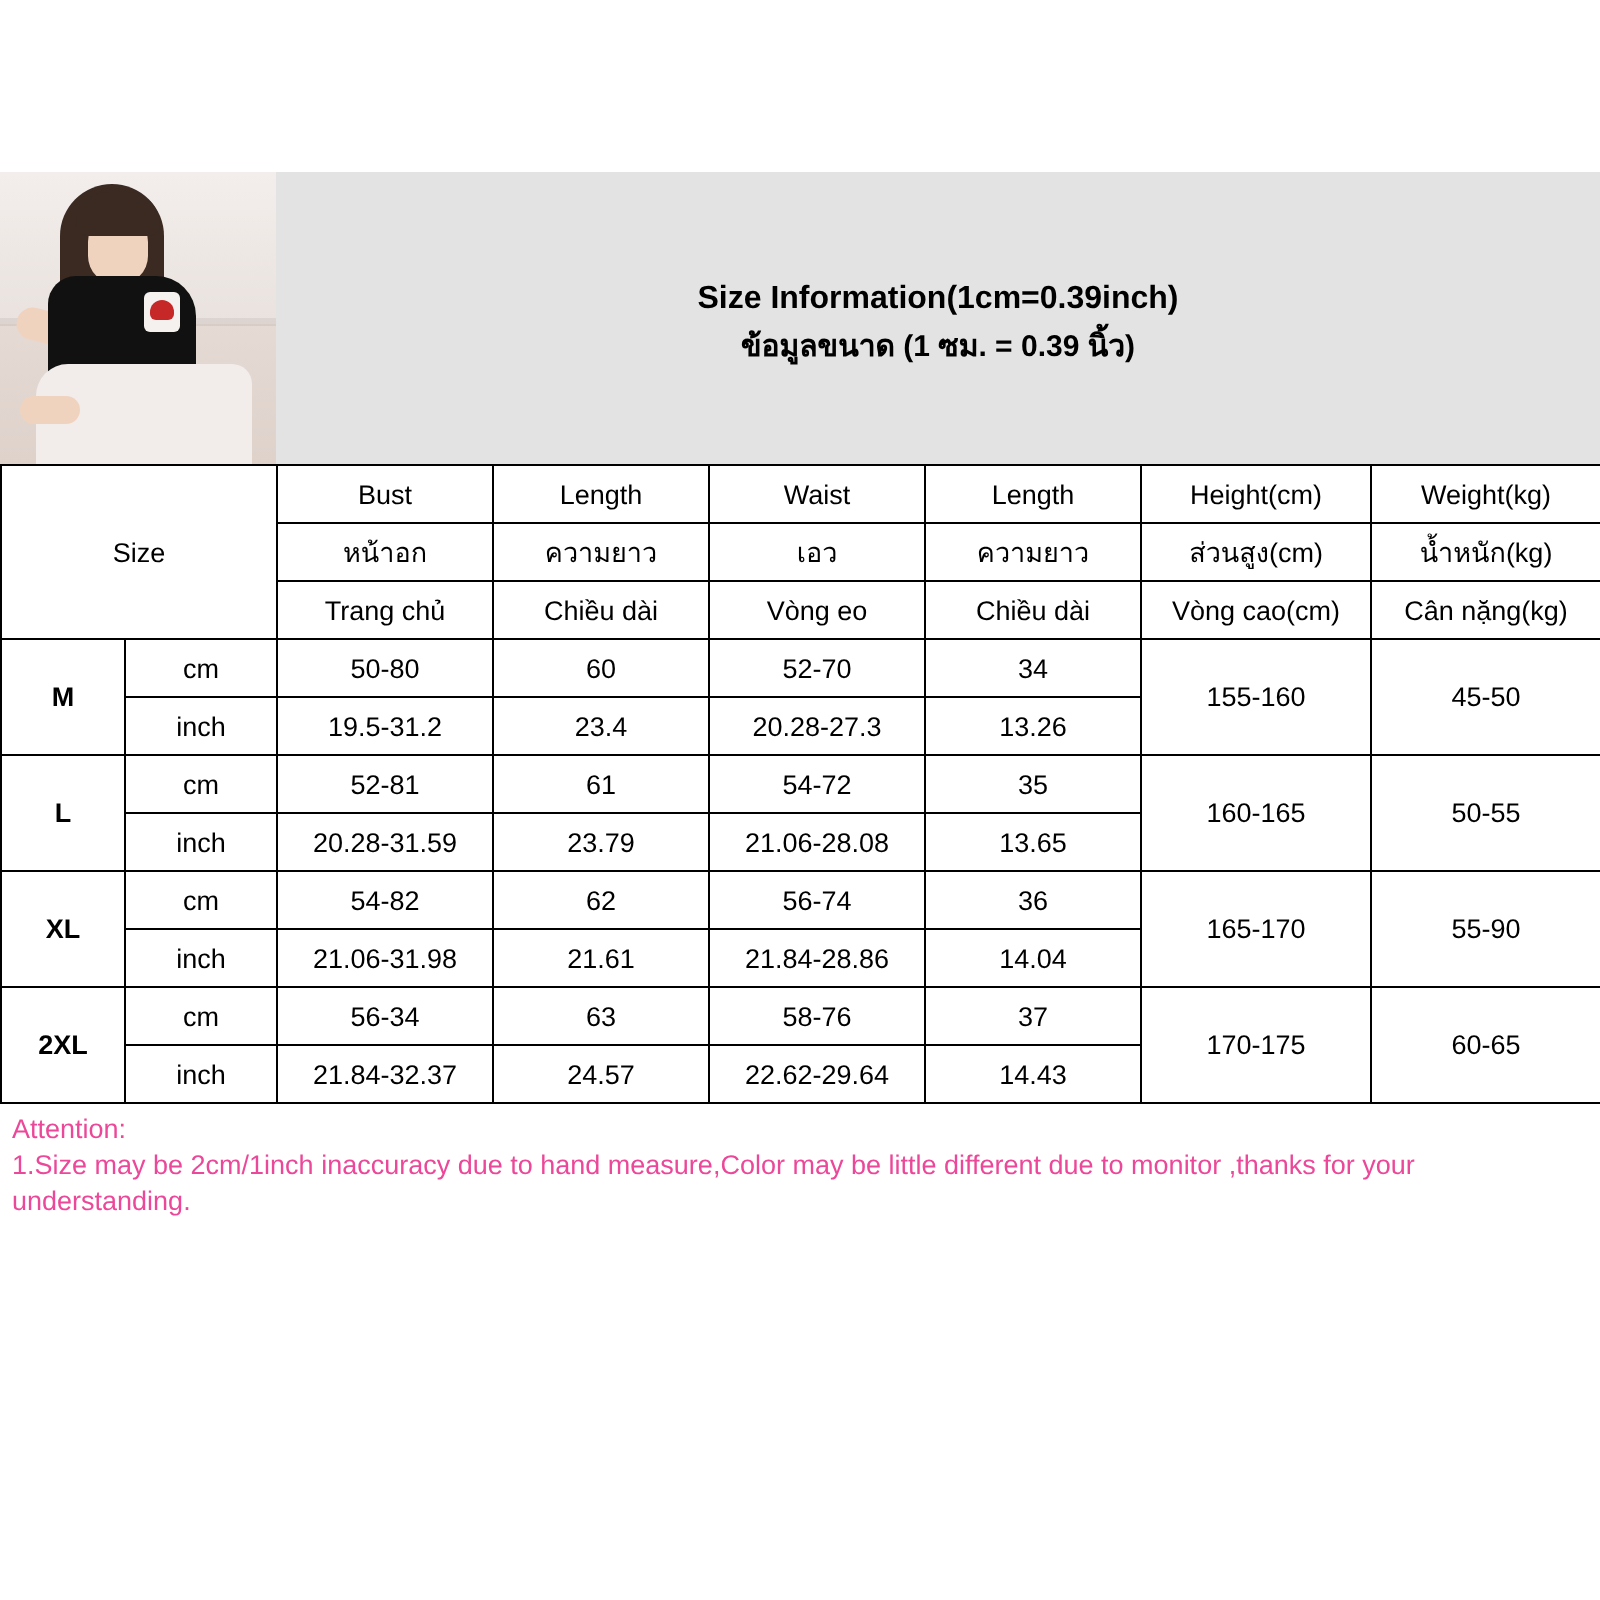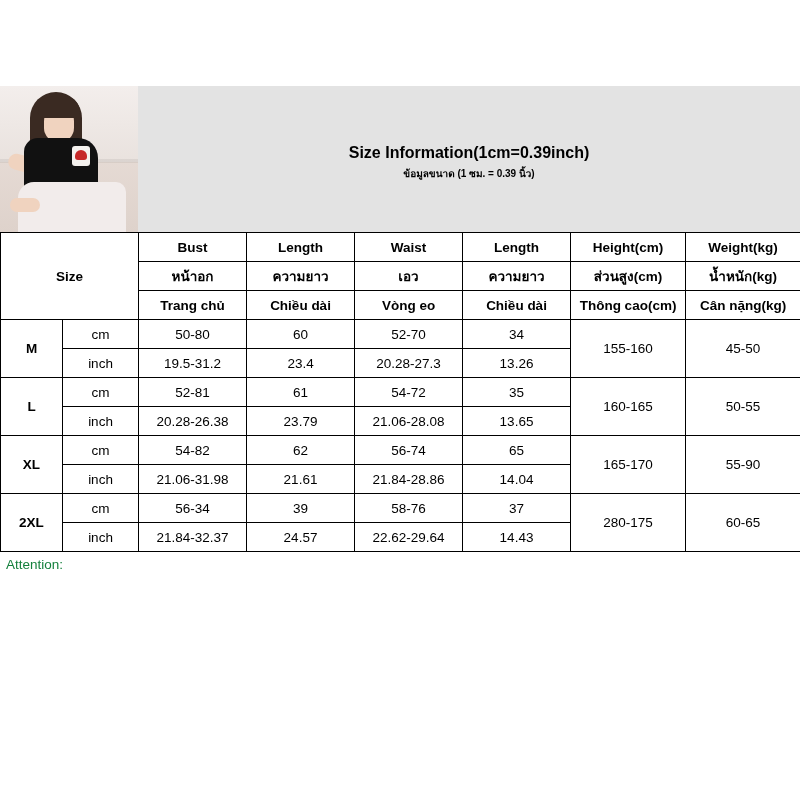--- a/index.html
+++ b/index.html
@@ -137,70 +137,70 @@
     padding-top: 6px;
   }
   .title-line {
     font-size: 16px;
     font-weight: bold;
     color: #000;
     line-height: 1.25;
     text-align: center;
   }
   .title-line.th {
-    font-size: 10px;
+    font-size: 15px;
   }
 
   
   table.size-table {
     border-collapse: collapse;
     width: 800px;
     table-layout: fixed;
     background: #fff;
   }
   table.size-table td {
     border: 1px solid #000;
     text-align: center;
     vertical-align: middle;
     font-size: 13.5px;
     padding: 2px 2px;
     height: 24px;
     background: #fff;
   }
   td.head {
     background: #e3e3e3;
-    font-weight: bold;
+    font-weight: normal;
     height: 26px;
   }
   td.size-label {
     background: #e3e3e3;
     font-weight: bold;
     font-size: 16px;
   }
   td.unit {
     background: #e3e3e3;
     font-weight: normal;
     font-size: 13px;
   }
   td.size-word {
     background: #e3e3e3;
-    font-weight: bold;
+    font-weight: normal;
     font-size: 22px;
   }
   td.tall {
     height: 50px;
   }
 
   
   .attention {
     margin: 0;
     padding: 4px 6px 6px 6px;
     font-size: 13.5px;
     line-height: 1.33;
-    color: #15803d;
+    color: #ec4899;
     background: #fff;
   }
   .attention div {
     white-space: normal;
   }
 </style>
 </head>
 <body>
 
 <div class="page">
@@ -254,21 +254,21 @@
           <td class="head">เอว</td>
           <td class="head">ความยาว</td>
           <td class="head">ส่วนสูง(cm)</td>
           <td class="head">น้ำหนัก(kg)</td>
         </tr>
         <tr>
           <td class="head">Trang chủ</td>
           <td class="head">Chiều dài</td>
           <td class="head">Vòng eo</td>
           <td class="head">Chiều dài</td>
-          <td class="head">Thông cao(cm)</td>
+          <td class="head">Vòng cao(cm)</td>
           <td class="head">Cân nặng(kg)</td>
         </tr>
 
         <tr>
           <td class="size-label" rowspan="2">M</td>
           <td class="unit">cm</td>
           <td>50-80</td>
           <td>60</td>
           <td>52-70</td>
           <td>34</td>
@@ -288,62 +288,63 @@
           <td class="unit">cm</td>
           <td>52-81</td>
           <td>61</td>
           <td>54-72</td>
           <td>35</td>
           <td class="tall" rowspan="2">160-165</td>
           <td class="tall" rowspan="2">50-55</td>
         </tr>
         <tr>
           <td class="unit">inch</td>
-          <td>20.28-26.38</td>
+          <td>20.28-31.59</td>
           <td>23.79</td>
           <td>21.06-28.08</td>
           <td>13.65</td>
         </tr>
 
         <tr>
           <td class="size-label" rowspan="2">XL</td>
           <td class="unit">cm</td>
           <td>54-82</td>
           <td>62</td>
           <td>56-74</td>
-          <td>65</td>
+          <td>36</td>
           <td class="tall" rowspan="2">165-170</td>
           <td class="tall" rowspan="2">55-90</td>
         </tr>
         <tr>
           <td class="unit">inch</td>
           <td>21.06-31.98</td>
           <td>21.61</td>
           <td>21.84-28.86</td>
           <td>14.04</td>
         </tr>
 
         <tr>
           <td class="size-label" rowspan="2">2XL</td>
           <td class="unit">cm</td>
           <td>56-34</td>
-          <td>39</td>
+          <td>63</td>
           <td>58-76</td>
           <td>37</td>
-          <td class="tall" rowspan="2">280-175</td>
+          <td class="tall" rowspan="2">170-175</td>
           <td class="tall" rowspan="2">60-65</td>
         </tr>
         <tr>
           <td class="unit">inch</td>
           <td>21.84-32.37</td>
           <td>24.57</td>
           <td>22.62-29.64</td>
           <td>14.43</td>
         </tr>
       </tbody>
     </table>
 
     <div class="attention">
       <div>Attention:</div>
+      <div>1.Size may be 2cm/1inch inaccuracy due to hand measure,Color may be little different due to monitor ,thanks for your understanding.</div>
     </div>
 
   </div>
 </div>
 
 </body></html>

